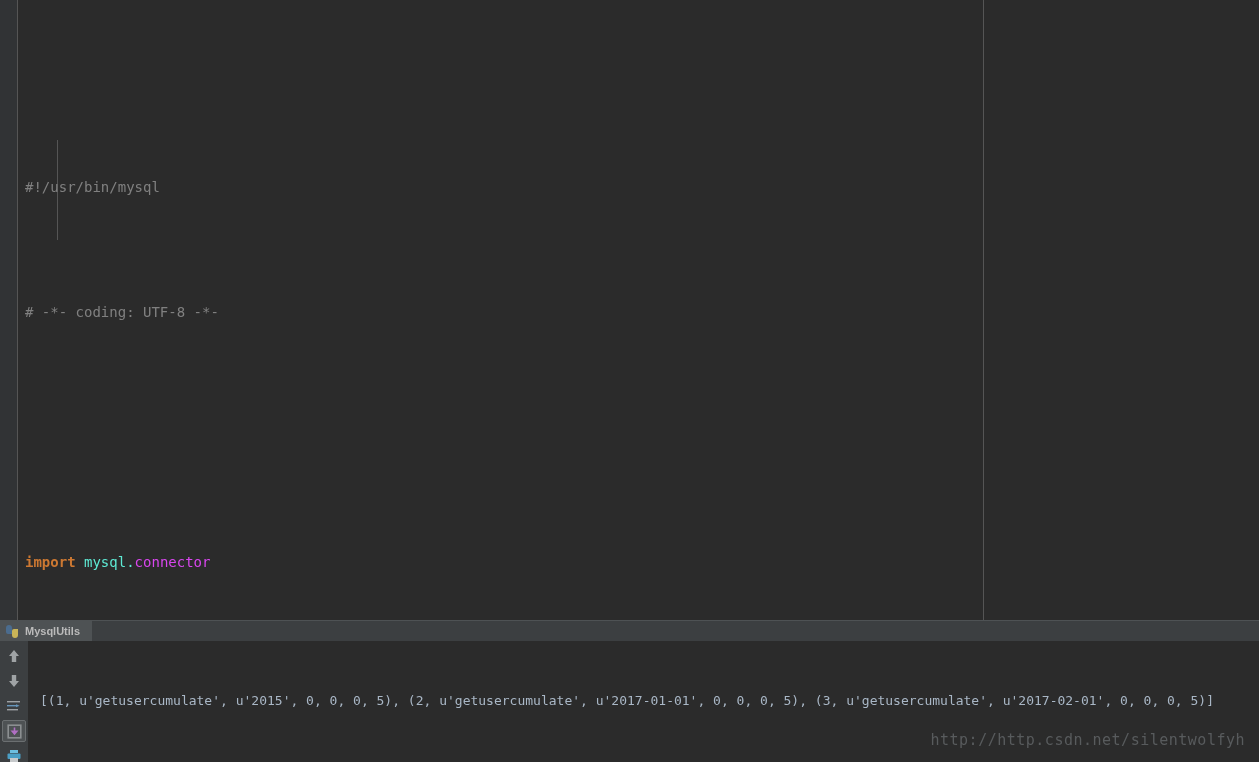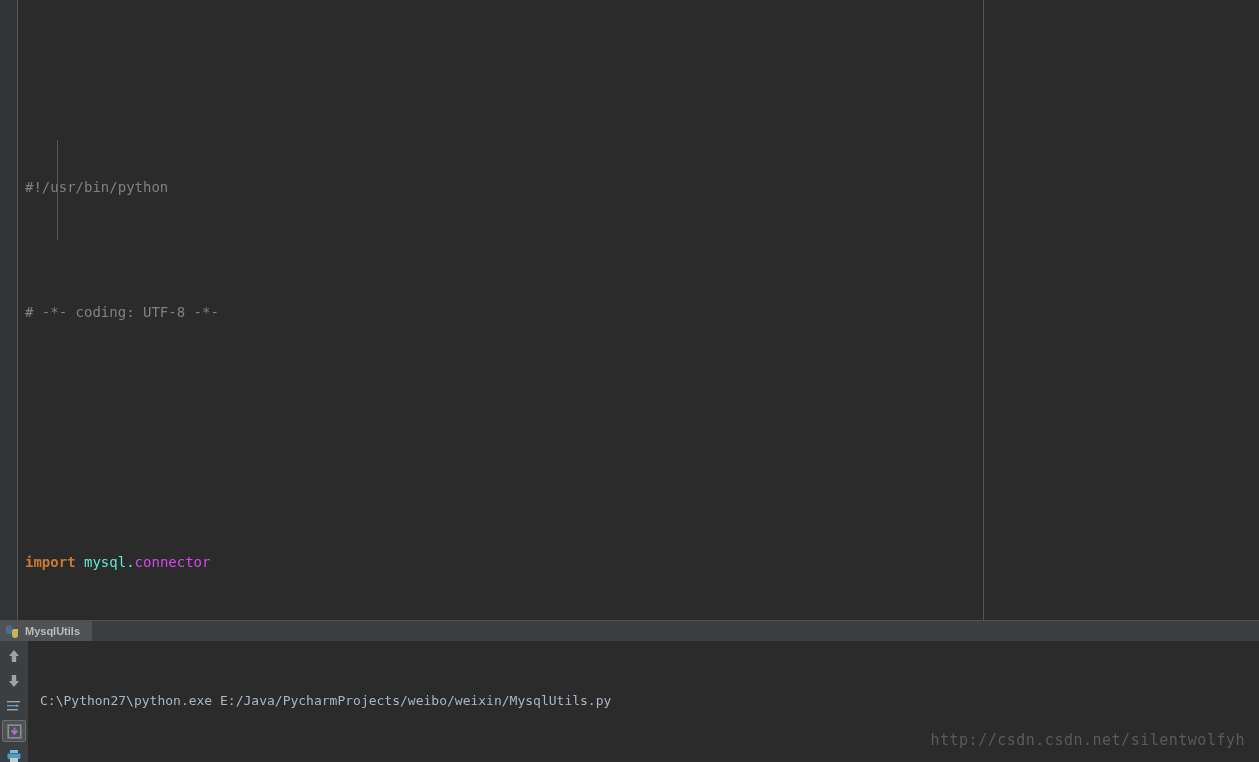--- a/index.html
+++ b/index.html
@@ -175,21 +175,21 @@
 
   <div id="gutter"></div>
   <div id="margin-line"></div>
 
   <div id="code-area">
 
     
     <div class="indent-guide" style="left:38px; top:140px; height:100px;"></div>
 
     
-    <div class="line"><span class="cmt">#!/usr/bin/python</span></div>
+    <div class="line"><span class="cmt">#!/usr/bin/mysql</span></div>
 
     
     <div class="line"><span class="cmt"># -*- coding: UTF-8 -*-</span></div>
 
     
     <div class="line"></div>
 
     
     <div class="line"><span class="kw">import</span><span class="ident"> mysql.</span><span class="link">connector</span></div>
 
@@ -302,20 +302,19 @@
       <svg width="16" height="15" viewBox="0 0 16 15" aria-hidden="true">
         <rect x="4" y="1" width="8" height="3" fill="#6dbfe0"></rect>
         <rect x="1.5" y="4.5" width="13" height="5.5" rx="1" fill="#4a9ec4"></rect>
         <rect x="4" y="9" width="8" height="5" fill="#c6c9cb"></rect>
       </svg>
     </div>
 
   </div>
 
   <div id="console-output">
-    <div class="oline">C:\Python27\python.exe E:/Java/PycharmProjects/weibo/weixin/MysqlUtils.py</div>
     <div class="oline">[(1, u'getusercumulate', u'2015', 0, 0, 0, 5), (2, u'getusercumulate', u'2017-01-01', 0, 0, 0, 5), (3, u'getusercumulate', u'2017-02-01', 0, 0, 0, 5)]</div>
     
     
   </div>
 
-  <div id="watermark">http://csdn.csdn.net/silentwolfyh</div>
+  <div id="watermark">http://http.csdn.net/silentwolfyh</div>
 </div>
 
 </body></html>

